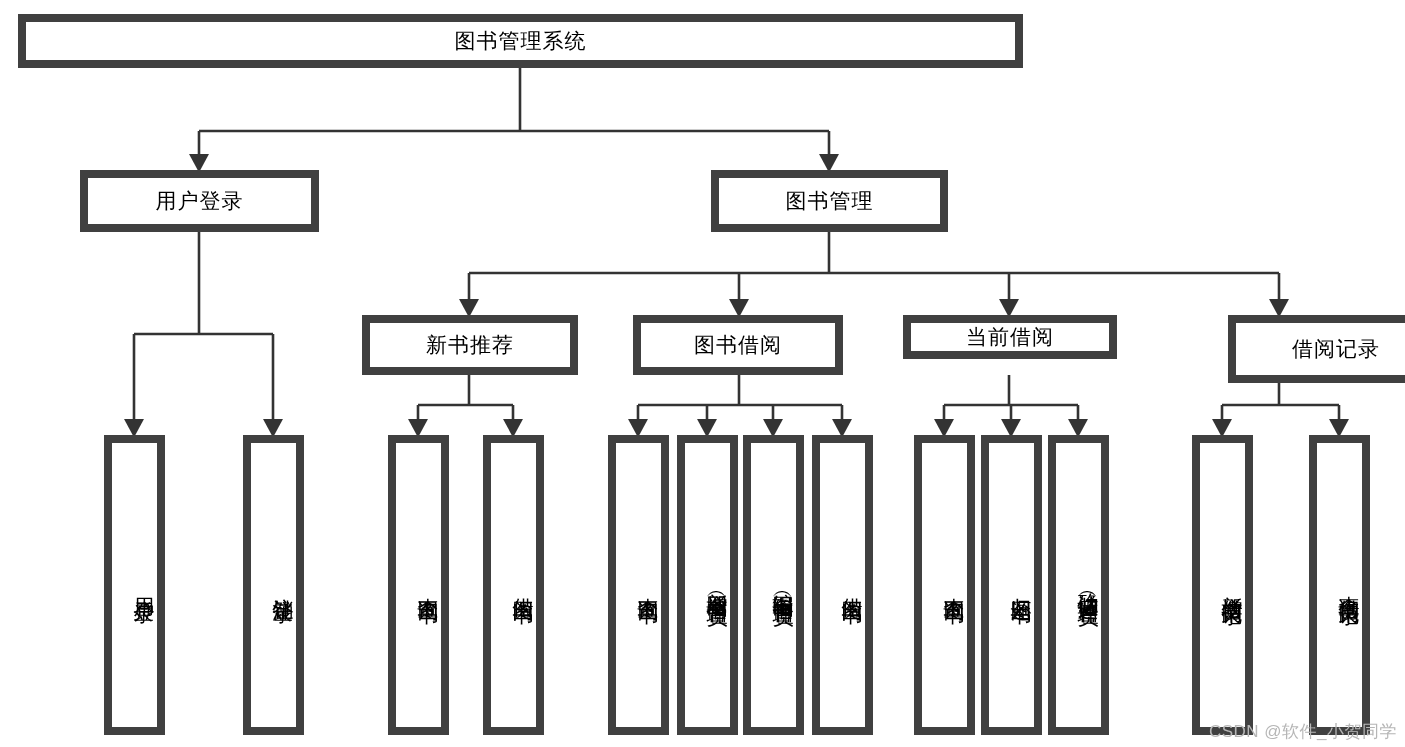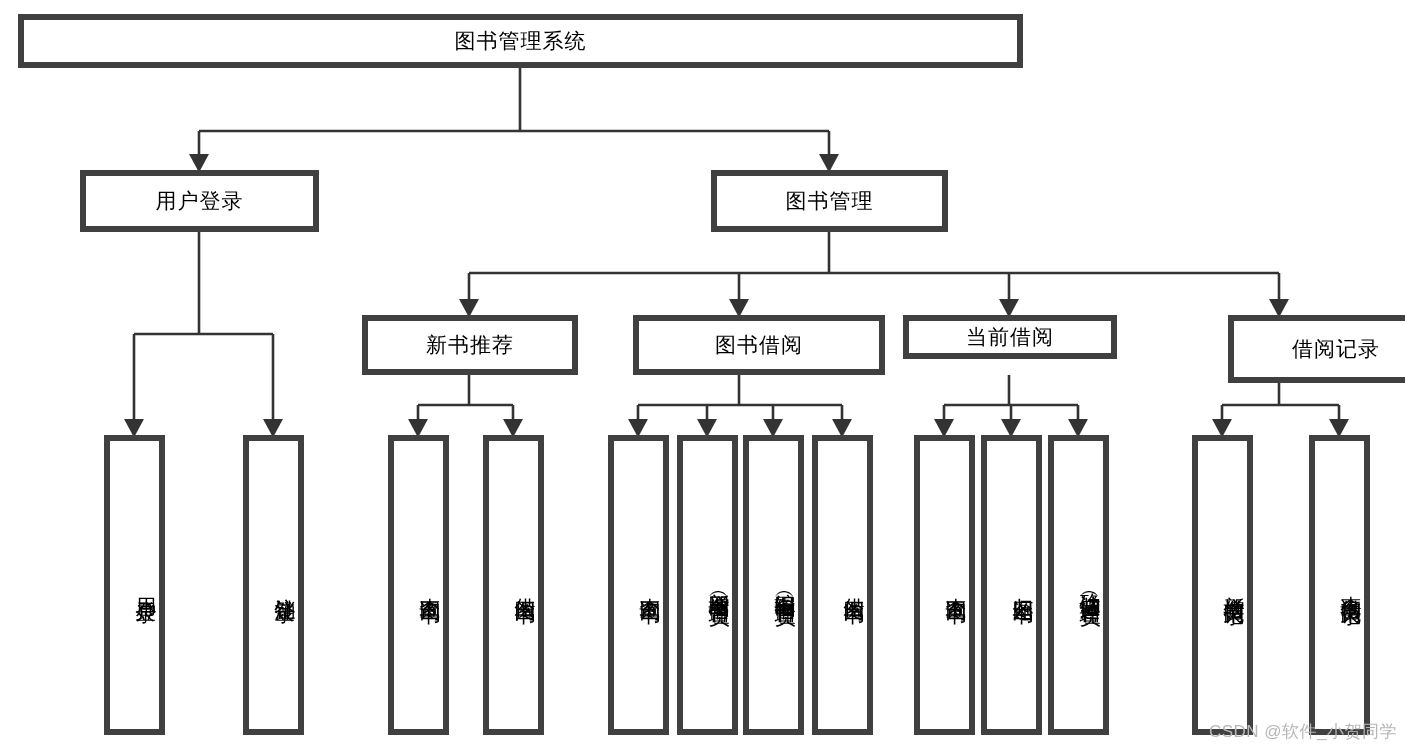--- a/index.html
+++ b/index.html
@@ -22,21 +22,21 @@
     position: absolute;
     left: 0;
     top: 0;
     width: 1405px;
     height: 747px;
     pointer-events: none;
   }
   .node {
     position: absolute;
     box-sizing: border-box;
-    border: 6px solid #404040;
+    border: 8px solid #404040;
     background: #ffffff;
     display: flex;
     align-items: center;
     justify-content: center;
     color: #000000;
   }
   .node.horiz {
     font-size: 21px;
     letter-spacing: 1px;
     line-height: 1.2;
@@ -131,21 +131,21 @@
   <div class="node horiz" style="left:80px; top:170px; width:239px; height:62px;">
     <span class="node-label">用户登录</span>
   </div>
   <div class="node horiz" style="left:711px; top:170px; width:237px; height:62px;text-align:center;">
     <span class="node-label">图书管理</span>
   </div>
 
   <div class="node horiz" style="left:362px; top:315px; width:216px; height:60px;align-items:center;">
     <span class="node-label">新书推荐</span>
   </div>
-  <div class="node horiz" style="left:633px; top:315px; width:252px; height:60px;">
+  <div class="node horiz" style="left:633px; top:315px; width:210px; height:60px;">
     <span class="node-label">图书借阅</span>
   </div>
   <div class="node horiz" style="left:903px; top:315px; width:214px; height:44px;">
     <span class="node-label">当前借阅</span>
   </div>
   <div class="node horiz" style="left:1228px; top:315px; width:216px; height:68px;">
     <span class="node-label">借阅记录</span>
   </div>
 
   <div class="node vert" style="left:104px; top:435px; width:61px; height:300px;">

